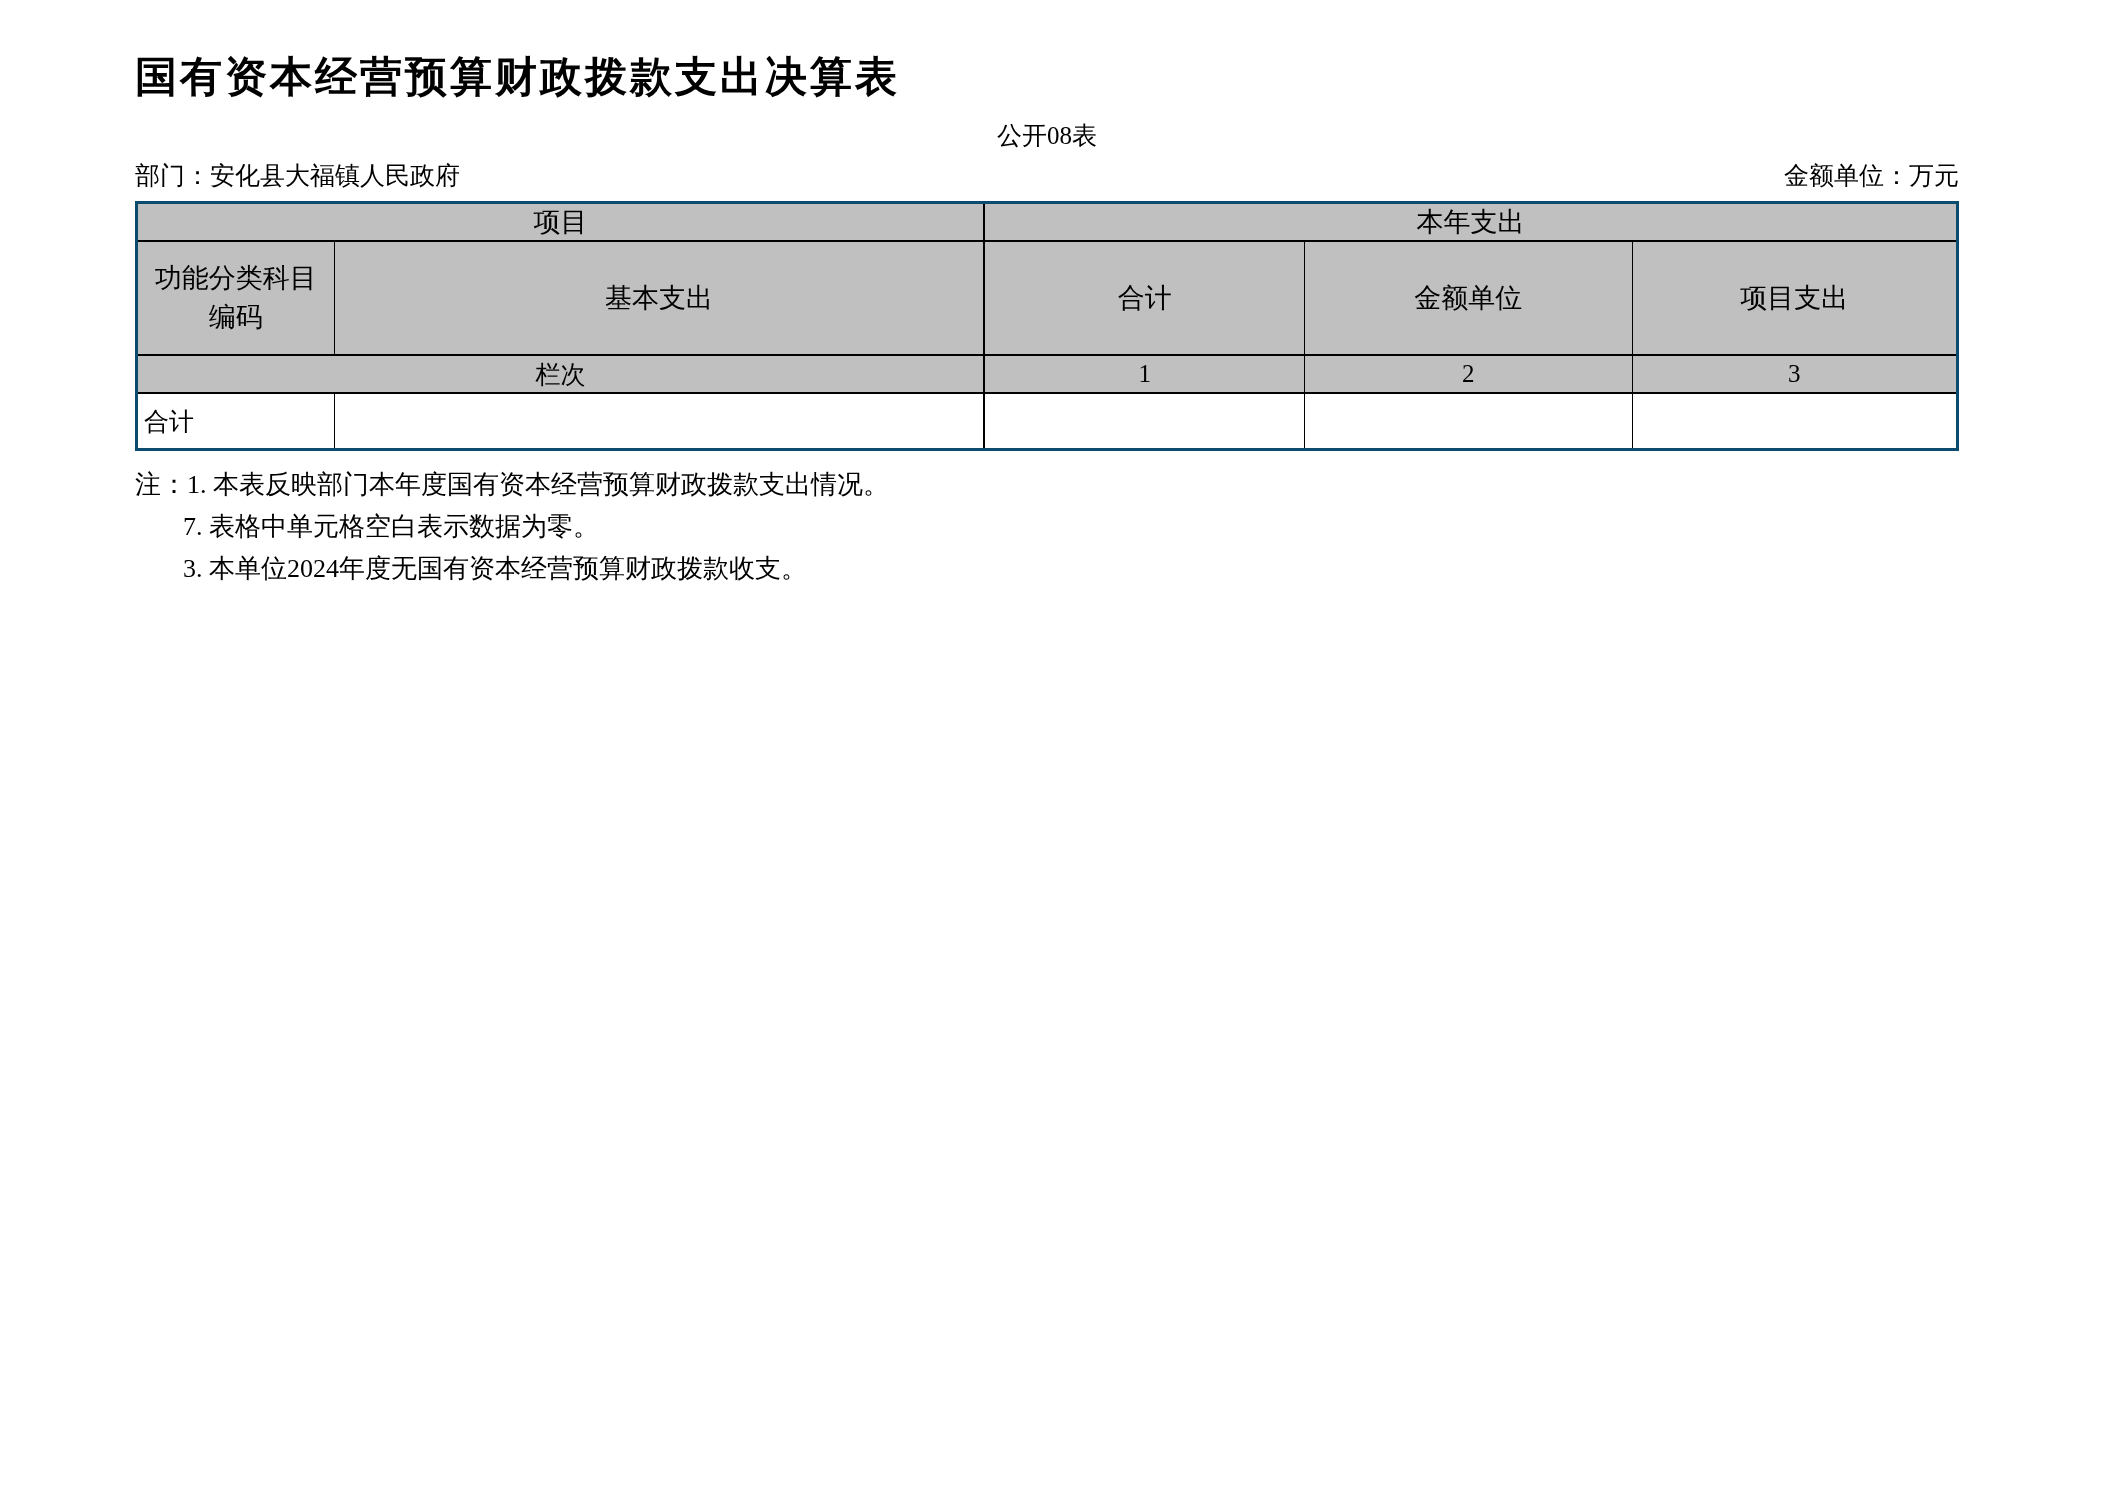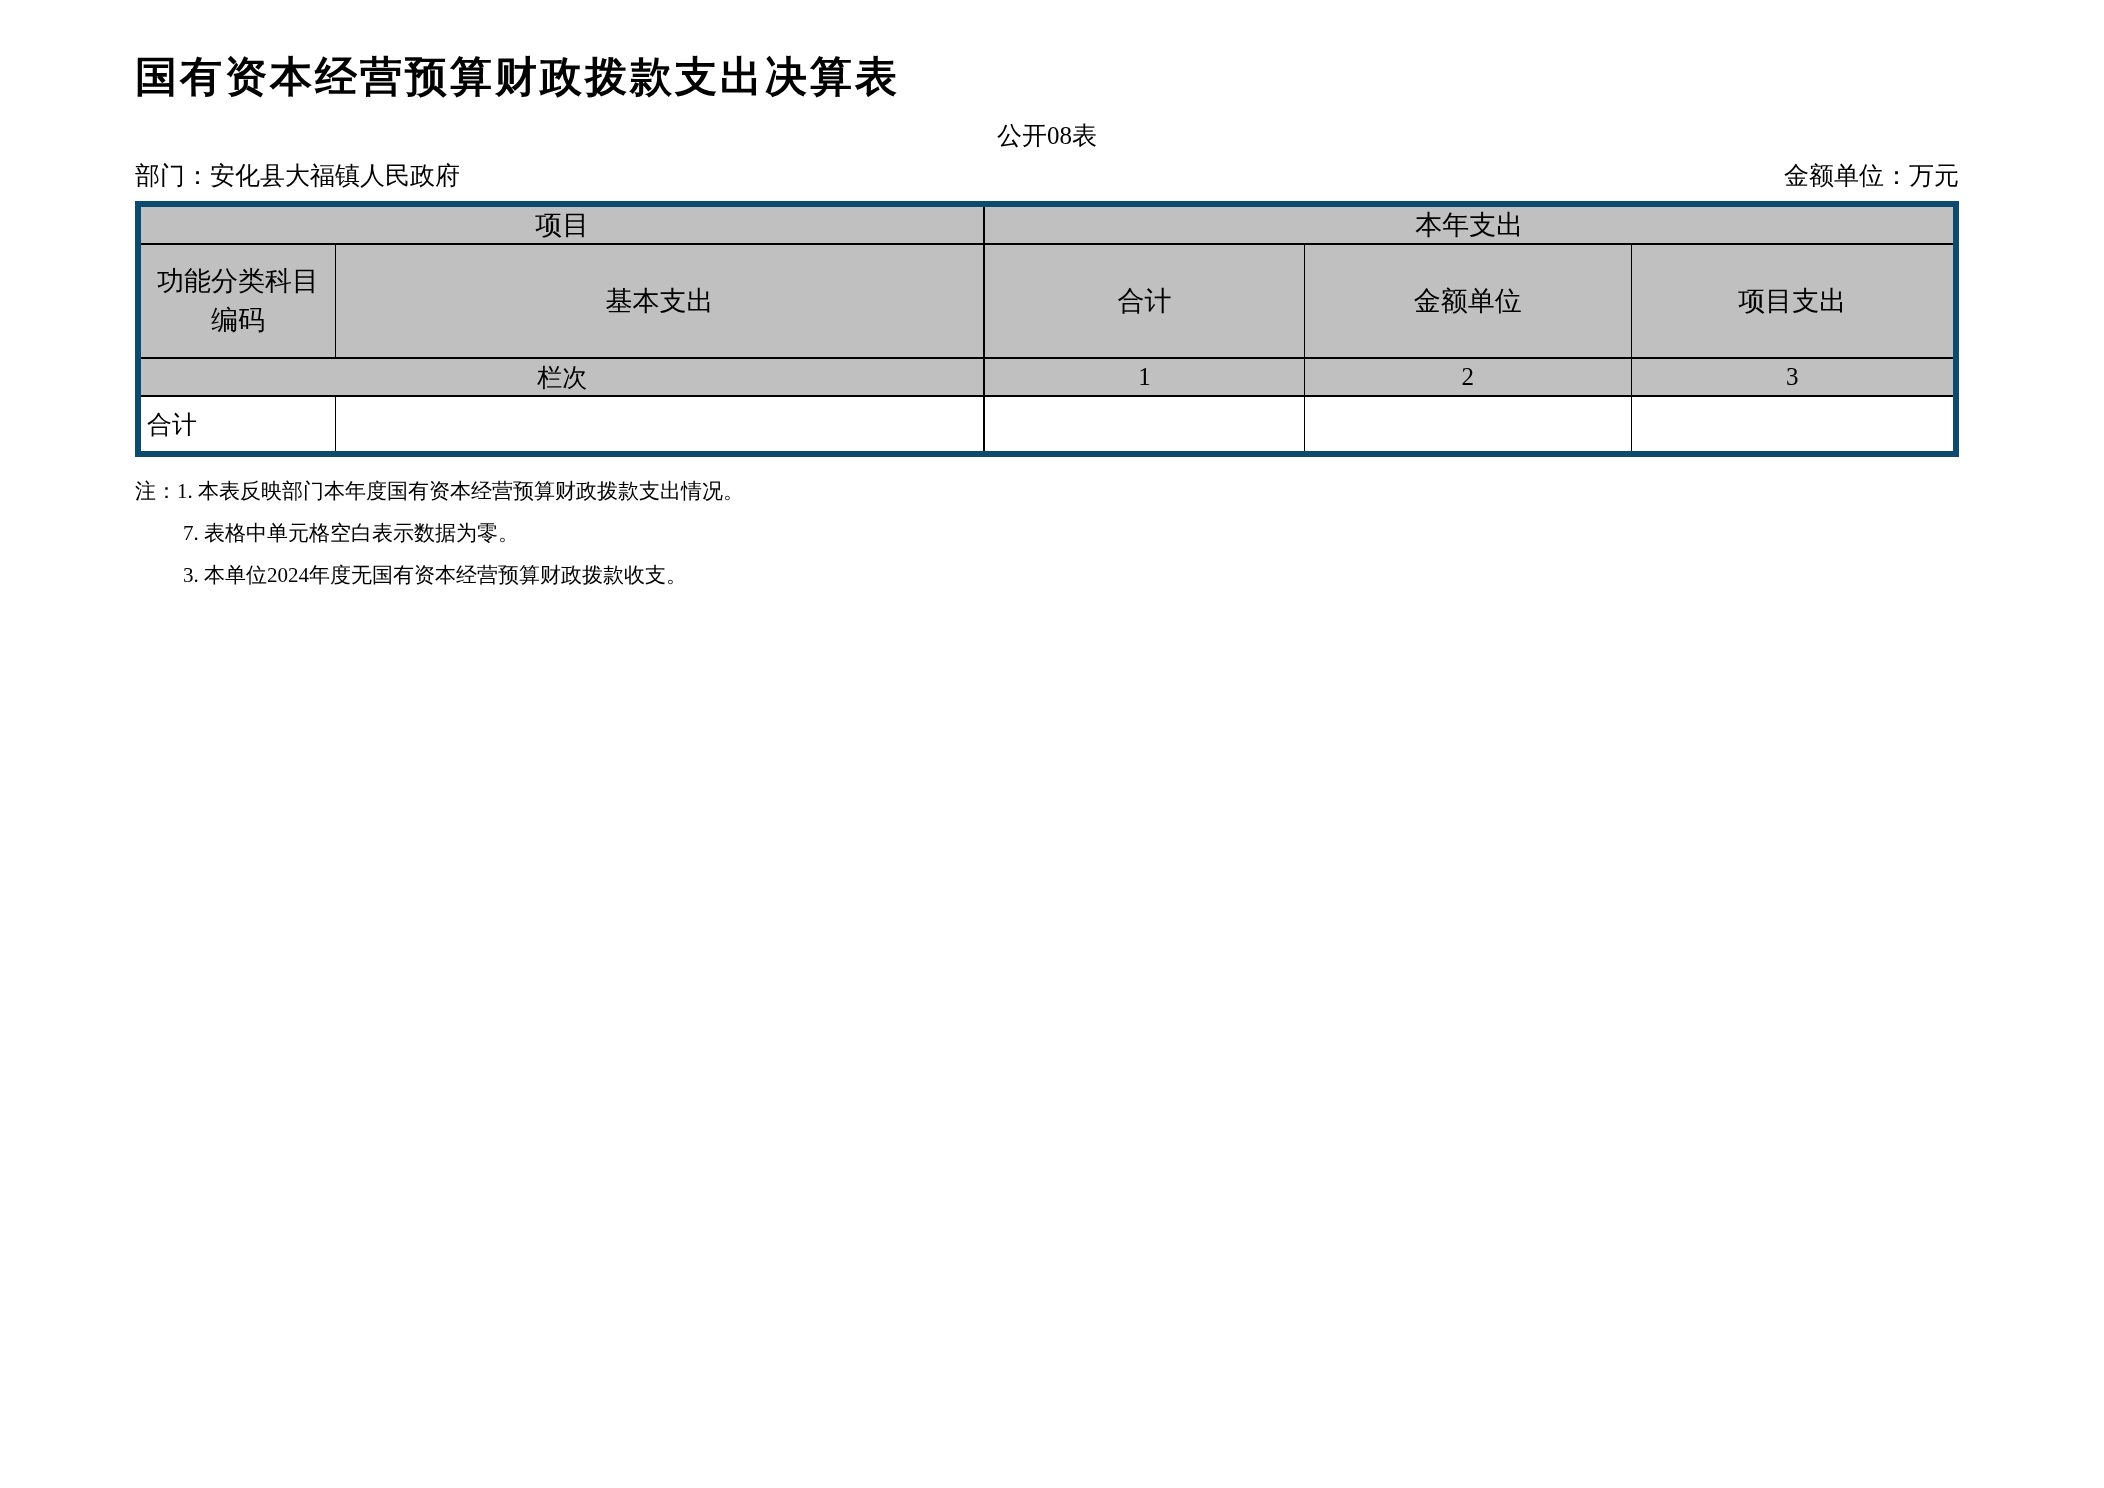--- a/index.html
+++ b/index.html
@@ -40,21 +40,21 @@
     margin-bottom: 12px;
     display: flex;
     justify-content: space-between;
     font-size: 25px;
     line-height: 1.1;
   }
   table.budget {
     width: 100%;
     border-collapse: collapse;
     table-layout: fixed;
-    border: 6px solid #0c4a6e;
+    border: 3px solid #0c4a6e;
   }
   table.budget td {
     border: 1px solid #000000;
     border-top-width: 2px;
     border-bottom-width: 2px;
     text-align: center;
     vertical-align: middle;
     font-size: 27px;
     padding: 0 4px;
     overflow: hidden;
@@ -64,21 +64,21 @@
   tr.group-row td { height: 34px; }
   tr.main-row td { height: 112px; white-space: pre-line; line-height: 1.45; }
   tr.index-row td { height: 36px; font-size: 25px; }
   tr.data-row td { height: 54px; font-size: 25px; background: #ffffff; }
   tr.data-row td.row-label {
     text-align: left;
     padding-left: 6px;
   }
   .notes {
     margin-top: 13px;
-    font-size: 21px;
+    font-size: 26px;
   }
   .note-line {
     line-height: 42px;
     white-space: nowrap;
   }
   .note-line.indented { padding-left: 48px; }
 </style>
 </head>
 <body>
 

